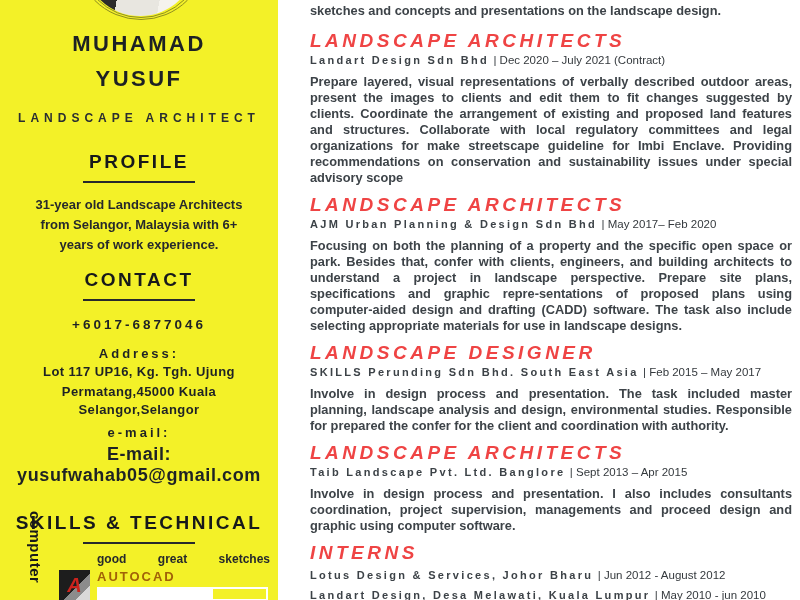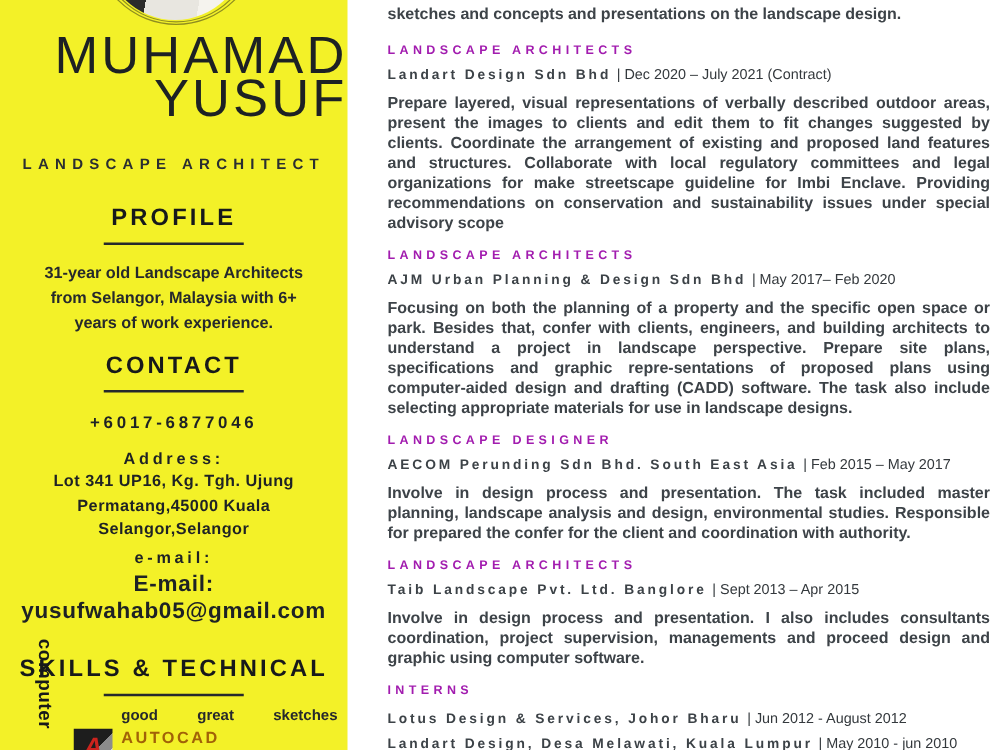--- a/index.html
+++ b/index.html
@@ -15,21 +15,21 @@
     background:#F3F128;text-align:center;color:#1e2225;
   }
   .photo-wrap{position:relative;height:20px;overflow:hidden;}
   .photo-circle{
     position:absolute;left:83px;top:-98px;width:114px;height:114px;border-radius:50%;
     background:linear-gradient(100deg,#2b2b2b 0 38%,#e8e6e0 38% 70%,#f5f3ee 70%);
   }
   .photo-ring{position:absolute;border:1.5px solid #8e8d20;border-radius:50%;background:transparent;}
   .ring1{left:79px;top:-106px;width:122px;height:122px;}
   .ring2{left:75px;top:-112px;width:130px;height:130px;}
-  .name{margin-top:6px;font-size:42px;line-height:35px;font-weight:400;letter-spacing:2.5px;color:#1d2124;text-align:right;}
+  .name{margin-top:6px;font-size:22px;line-height:35px;font-weight:700;letter-spacing:2.5px;color:#1d2124;}
   .job-title{margin-top:14px;font-size:12px;font-weight:700;letter-spacing:5px;color:#2a2e31;}
   .side-heading{margin:26px auto 0;font-size:19px;font-weight:800;letter-spacing:2.5px;color:#17191b;}
   .side-underline{width:112px;height:2px;background:#26292c;margin:8px auto 0;}
   .profile-text{margin:12px auto 0;width:230px;font-size:13px;font-weight:600;line-height:20px;color:#26292c;}
   .contact-heading{margin-top:14px;}
   .phone{margin-top:16px;font-size:13.5px;font-weight:700;letter-spacing:3px;}
   .addr-label{margin-top:14px;font-size:13px;font-weight:700;letter-spacing:3px;}
   .addr-line{margin-top:2px;font-size:13px;font-weight:700;letter-spacing:.4px;line-height:18px;}
   .email-label{margin-top:6px;font-size:13px;font-weight:700;letter-spacing:3px;}
   .email-line{margin-top:4px;font-size:18px;font-weight:700;letter-spacing:.6px;}
@@ -54,21 +54,21 @@
   .skill-bar{margin-top:4px;width:171px;height:14px;border:2px solid #ffffff;box-sizing:border-box;}
   .skill-fill{height:100%;background:#ffffff;}
   .vertical-label{
     position:absolute;left:44px;top:511px;transform:rotate(90deg);transform-origin:left top;
     font-size:15px;font-weight:800;color:#17191b;letter-spacing:.5px;white-space:nowrap;
   }
   
   .main{position:absolute;left:310px;top:0;width:482px;color:#3d4348;}
   .intro-frag{margin-top:3px;font-size:12.8px;font-weight:600;line-height:16px;color:#3d4348;}
   .job{margin-top:10px;}
-  .job-heading{font-size:10px;font-weight:700;letter-spacing:3.5px;color:#a21caf;line-height:18px;}
+  .job-heading{font-size:19px;font-weight:700;letter-spacing:3.5px;color:#ef4444;line-height:18px;font-style:italic;}
   .job-subline{margin-top:2px;line-height:14px;}
   .company{font-size:11px;font-weight:800;letter-spacing:2.3px;color:#3c4247;}
   .dates{font-size:11.5px;font-weight:400;color:#34393d;letter-spacing:0;}
   .job-desc{margin:7px 0 0;font-size:12.8px;font-weight:600;line-height:16px;text-align:justify;color:#3d4348;}
   .interns{margin-top:10px;}
   .intern-entry{margin-top:5px;line-height:14px;}
 </style>
 </head>
 <body>
 
@@ -88,21 +88,21 @@
   <div class="job-title">LANDSCAPE ARCHITECT</div>
 
   <div class="side-heading">PROFILE</div>
   <div class="side-underline"></div>
   <p class="profile-text">31-year old Landscape Architects from Selangor, Malaysia with 6+ years of work experience.</p>
 
   <div class="side-heading contact-heading">CONTACT</div>
   <div class="side-underline"></div>
   <div class="phone">+6017-6877046</div>
   <div class="addr-label">Address:</div>
-  <div class="addr-line">Lot 341 UP16, Kg. Tgh. Ujung</div>
+  <div class="addr-line">Lot 117 UP16, Kg. Tgh. Ujung</div>
   <div class="addr-line">Permatang,45000 Kuala Selangor,Selangor</div>
   <div class="email-label">e-mail:</div>
   <div class="email-line">E-mail: yusufwahab05@gmail.com</div>
 
   <div class="side-heading skills-heading">SKILLS &amp; TECHNICAL</div>
   <div class="side-underline"></div>
 
   <div class="scale-row">
     <span>good</span>
     <span>great</span>
@@ -148,21 +148,21 @@
     <div class="job-subline">
       <span class="company">AJM Urban Planning &amp; Design Sdn Bhd</span>
       <span class="dates">| May 2017– Feb 2020</span>
     </div>
     <p class="job-desc">Focusing on both the planning of a property and the specific open space or park. Besides that, confer with clients, engineers, and building architects to understand a project in landscape perspective. Prepare site plans, specifications and graphic repre-sentations of proposed plans using computer-aided design and drafting (CADD) software. The task also include selecting appropriate materials for use in landscape designs.</p>
   </section>
 
   <section class="job">
     <div class="job-heading">LANDSCAPE DESIGNER</div>
     <div class="job-subline">
-      <span class="company">AECOM Perunding Sdn Bhd. South East Asia</span>
+      <span class="company">SKILLS Perunding Sdn Bhd. South East Asia</span>
       <span class="dates">| Feb 2015 – May 2017</span>
     </div>
     <p class="job-desc">Involve in design process and presentation. The task included master planning, landscape analysis and design, environmental studies. Responsible for prepared the confer for the client and coordination with authority.</p>
   </section>
 
   <section class="job">
     <div class="job-heading">LANDSCAPE ARCHITECTS</div>
     <div class="job-subline">
       <span class="company">Taib Landscape Pvt. Ltd. Banglore</span>
       <span class="dates">| Sept 2013 – Apr 2015</span>

